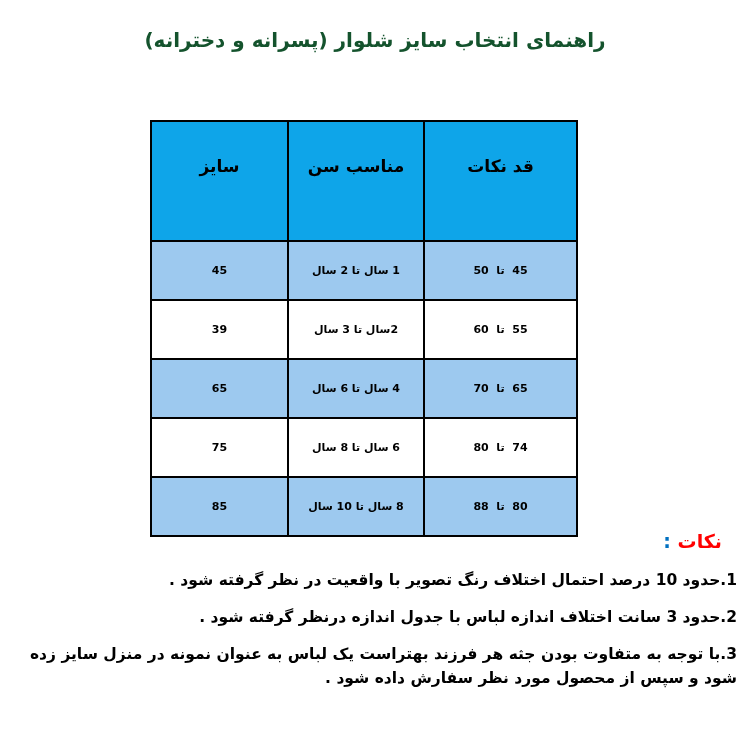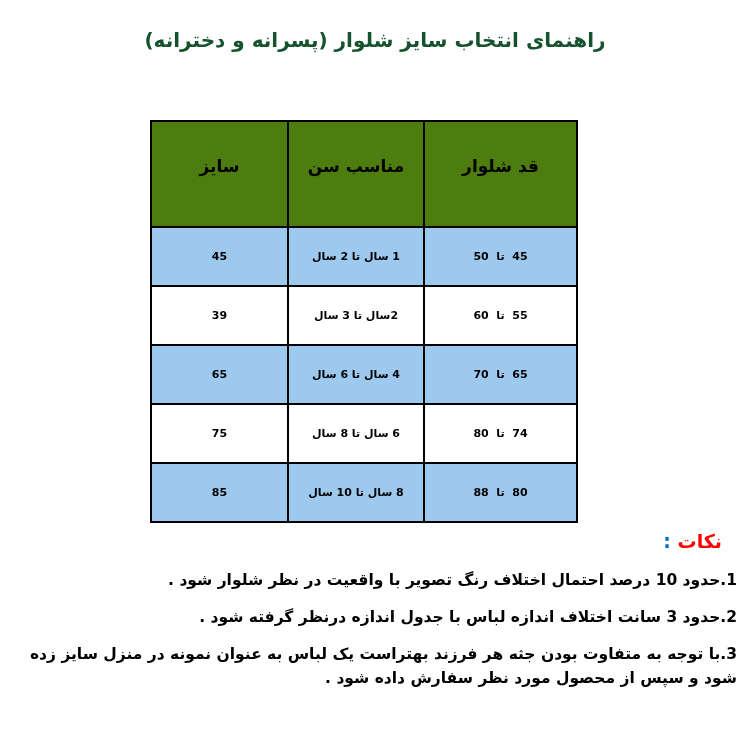--- a/index.html
+++ b/index.html
@@ -42,25 +42,25 @@
     table-layout: fixed;
     direction: rtl;
   }
   table.size-table th, table.size-table td {
     border: 2px solid #000000;
     text-align: center;
     color: #000000;
     font-weight: bold;
   }
   table.size-table th {
-    background: #4d7c0f;
+    background: #0ea5e9;
     height: 85px;
     font-size: 17px;
     vertical-align: middle;
-    padding-bottom: 18px;
+    padding-bottom: 32px;
   }
   table.size-table td {
     height: 55px;
     font-size: 11px;
     background: #ffffff;
     vertical-align: middle;
   }
   table.size-table tr.shaded td {
     background: #9dc9ef;
   }
@@ -101,21 +101,21 @@
 
   <div class="size-table-wrap">
     <table class="size-table">
       <colgroup>
         <col class="c-length">
         <col class="c-age">
         <col class="c-size">
       </colgroup>
       <thead>
         <tr>
-          <th>قد شلوار</th>
+          <th>قد نکات</th>
           <th>مناسب سن</th>
           <th>سایز</th>
         </tr>
       </thead>
       <tbody>
           <tr class="shaded">
             <td>45&nbsp;&nbsp;تا&nbsp;&nbsp;50</td>
             <td>1 سال تا 2 سال</td>
             <td>45</td>
           </tr>
@@ -141,19 +141,19 @@
           </tr>
         </tbody>
     </table>
   </div>
 
   <div class="notes">
     <div class="notes-heading">
       <span>نکات </span><span class="colon">:</span>
     </div>
     <div>
-        <div class="note"><span>1.حدود </span><span class="red">10 درصد</span><span> احتمال </span><span class="red">اختلاف رنگ تصویر</span><span> با </span><span class="red">واقعیت</span><span> در نظر شلوار شود .</span></div>
+        <div class="note"><span>1.حدود </span><span class="red">10 درصد</span><span> احتمال </span><span class="red">اختلاف رنگ تصویر</span><span> با </span><span class="red">واقعیت</span><span> در نظر گرفته شود .</span></div>
         <div class="note"><span>2.حدود </span><span class="red">3 سانت اختلاف اندازه</span><span> لباس با جدول اندازه درنظر گرفته شود .</span></div>
         <div class="note"><span>3.با توجه </span><span class="red">به متفاوت بودن جثه</span><span> هر فرزند بهتراست یک لباس به عنوان نمونه در منزل سایز زده شود و سپس از محصول مورد نظر سفارش داده شود .</span></div>
       </div>
   </div>
 
 </div>
 
 </body></html>

